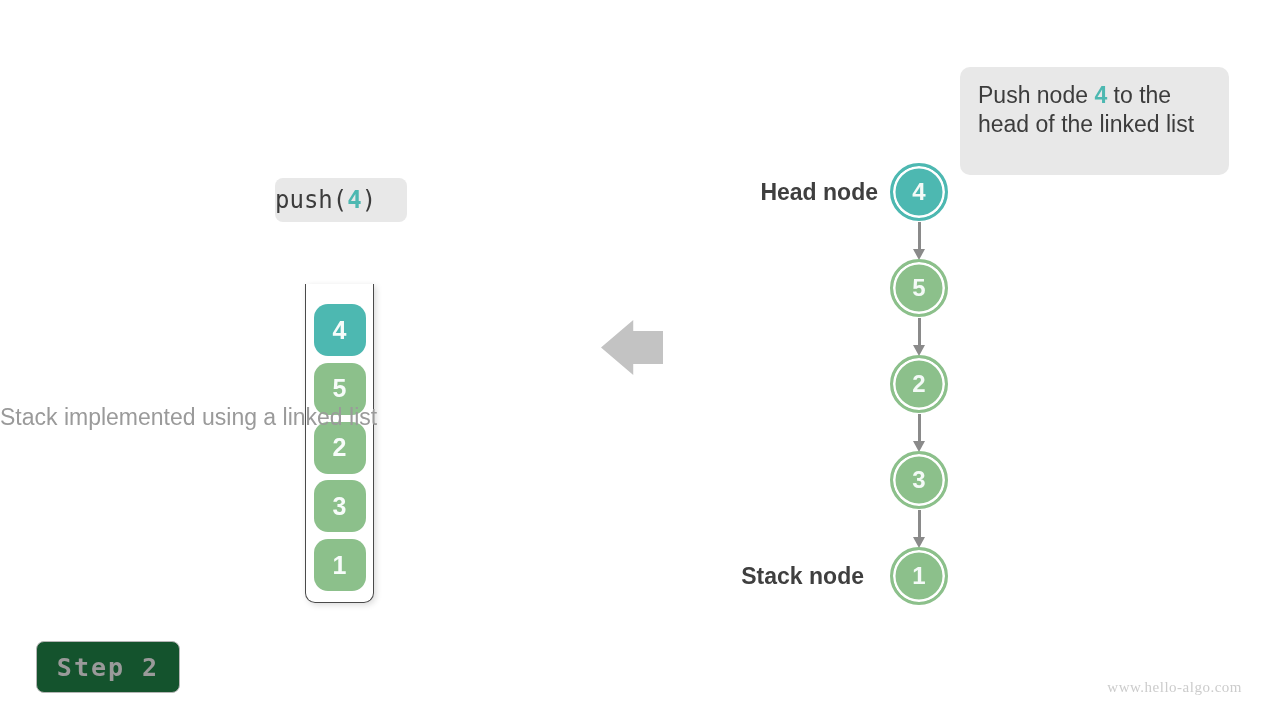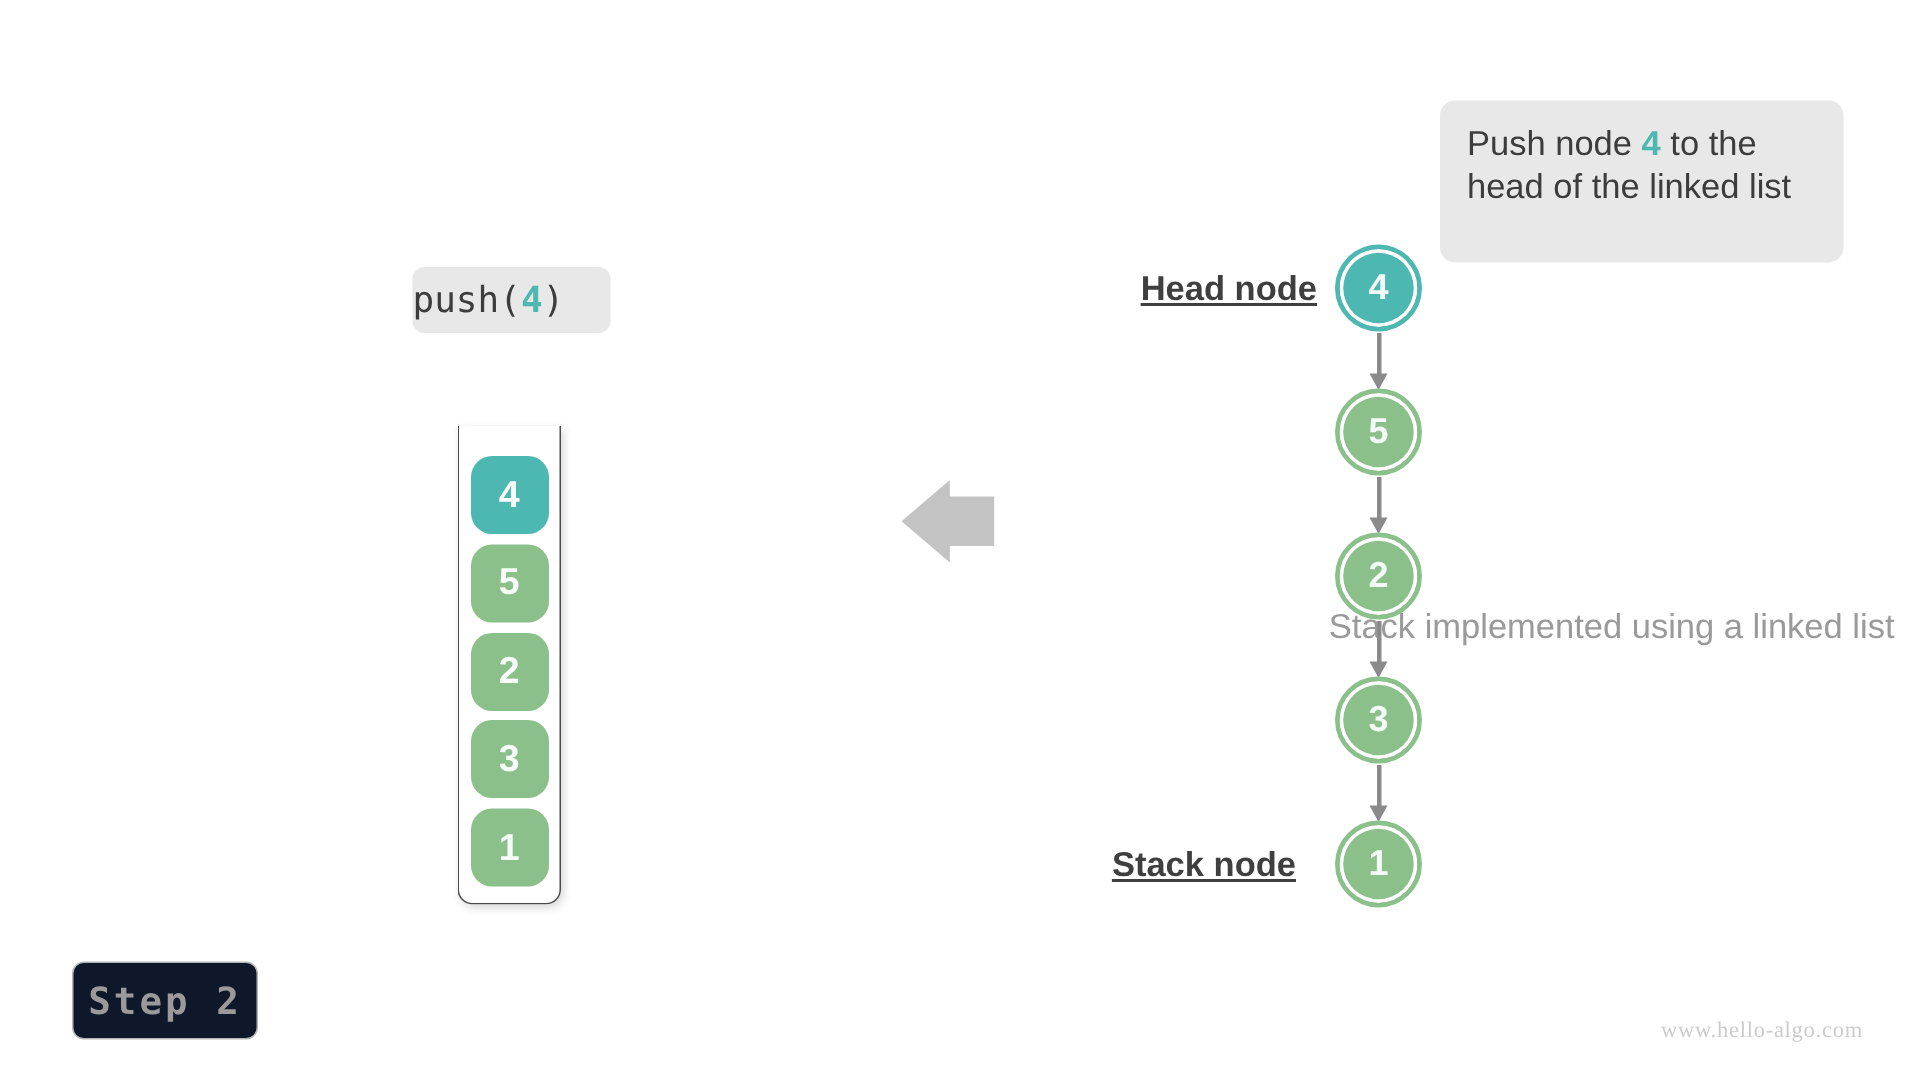--- a/index.html
+++ b/index.html
@@ -47,21 +47,21 @@
 
   
   .block-arrow {
     left: 601px; top: 320px; width: 62px; height: 55px;
     background: var(--block-arrow-gray);
     clip-path: polygon(0 50%, 52% 0, 52% 20%, 100% 20%, 100% 80%, 52% 80%, 52% 100%);
   }
 
   
   .caption {
-    left: 15px; top: 404px; width: 1248px; text-align: right;
+    left: 0; top: 404px; width: 1248px; text-align: left;
     font-size: 23px; color: var(--muted-text);
   }
 
   
   .ll-node {
     position: absolute; width: 58px; height: 58px; left: 890px;
     border-radius: 50%; border: 3px solid;
     box-shadow: inset 0 0 0 2.5px #ffffff;
     display: flex; align-items: center; justify-content: center;
     color: #f4faf7; font-size: 24px; font-weight: bold;
@@ -72,32 +72,31 @@
     background: var(--connector-gray);
   }
   .connector .head {
     position: absolute; left: 0; top: 27px; width: 0; height: 0;
     border-left: 6.5px solid transparent; border-right: 6.5px solid transparent;
     border-top: 11px solid var(--connector-gray);
   }
   .ll-label {
     position: absolute; font-size: 23px; font-weight: bold; color: #3f3f3f;
     white-space: nowrap;
-    text-decoration: underline;
   }
   .ll-label.head-lbl { right: 402px; top: 179px; }
   .ll-label.tail-lbl { right: 416px; top: 563px; }
 
   
   .step-box {
-    left: 36px; top: 641px; width: 124px; height: 52px;
-    border: 1.5px solid #b5b5b5; border-radius: 8px; background: #0f172a;
+    left: 36px; top: 641px; width: 144px; height: 52px;
+    border: 1.5px solid #b5b5b5; border-radius: 8px; background: #14532d;
     display: flex; align-items: center; justify-content: center;
     font-family: "DejaVu Sans Mono", monospace; font-weight: bold;
-    font-size: 25px; letter-spacing: 2px; color: var(--muted-text); margin-left: 12px;
+    font-size: 25px; letter-spacing: 2px; color: var(--muted-text);
   }
 
   
   .watermark {
     right: 38px; top: 679px;
     font-family: Liberation Serif, serif;
     font-size: 15px; letter-spacing: 0.5px; color: var(--watermark-gray);
   }
 </style>
 </head>

